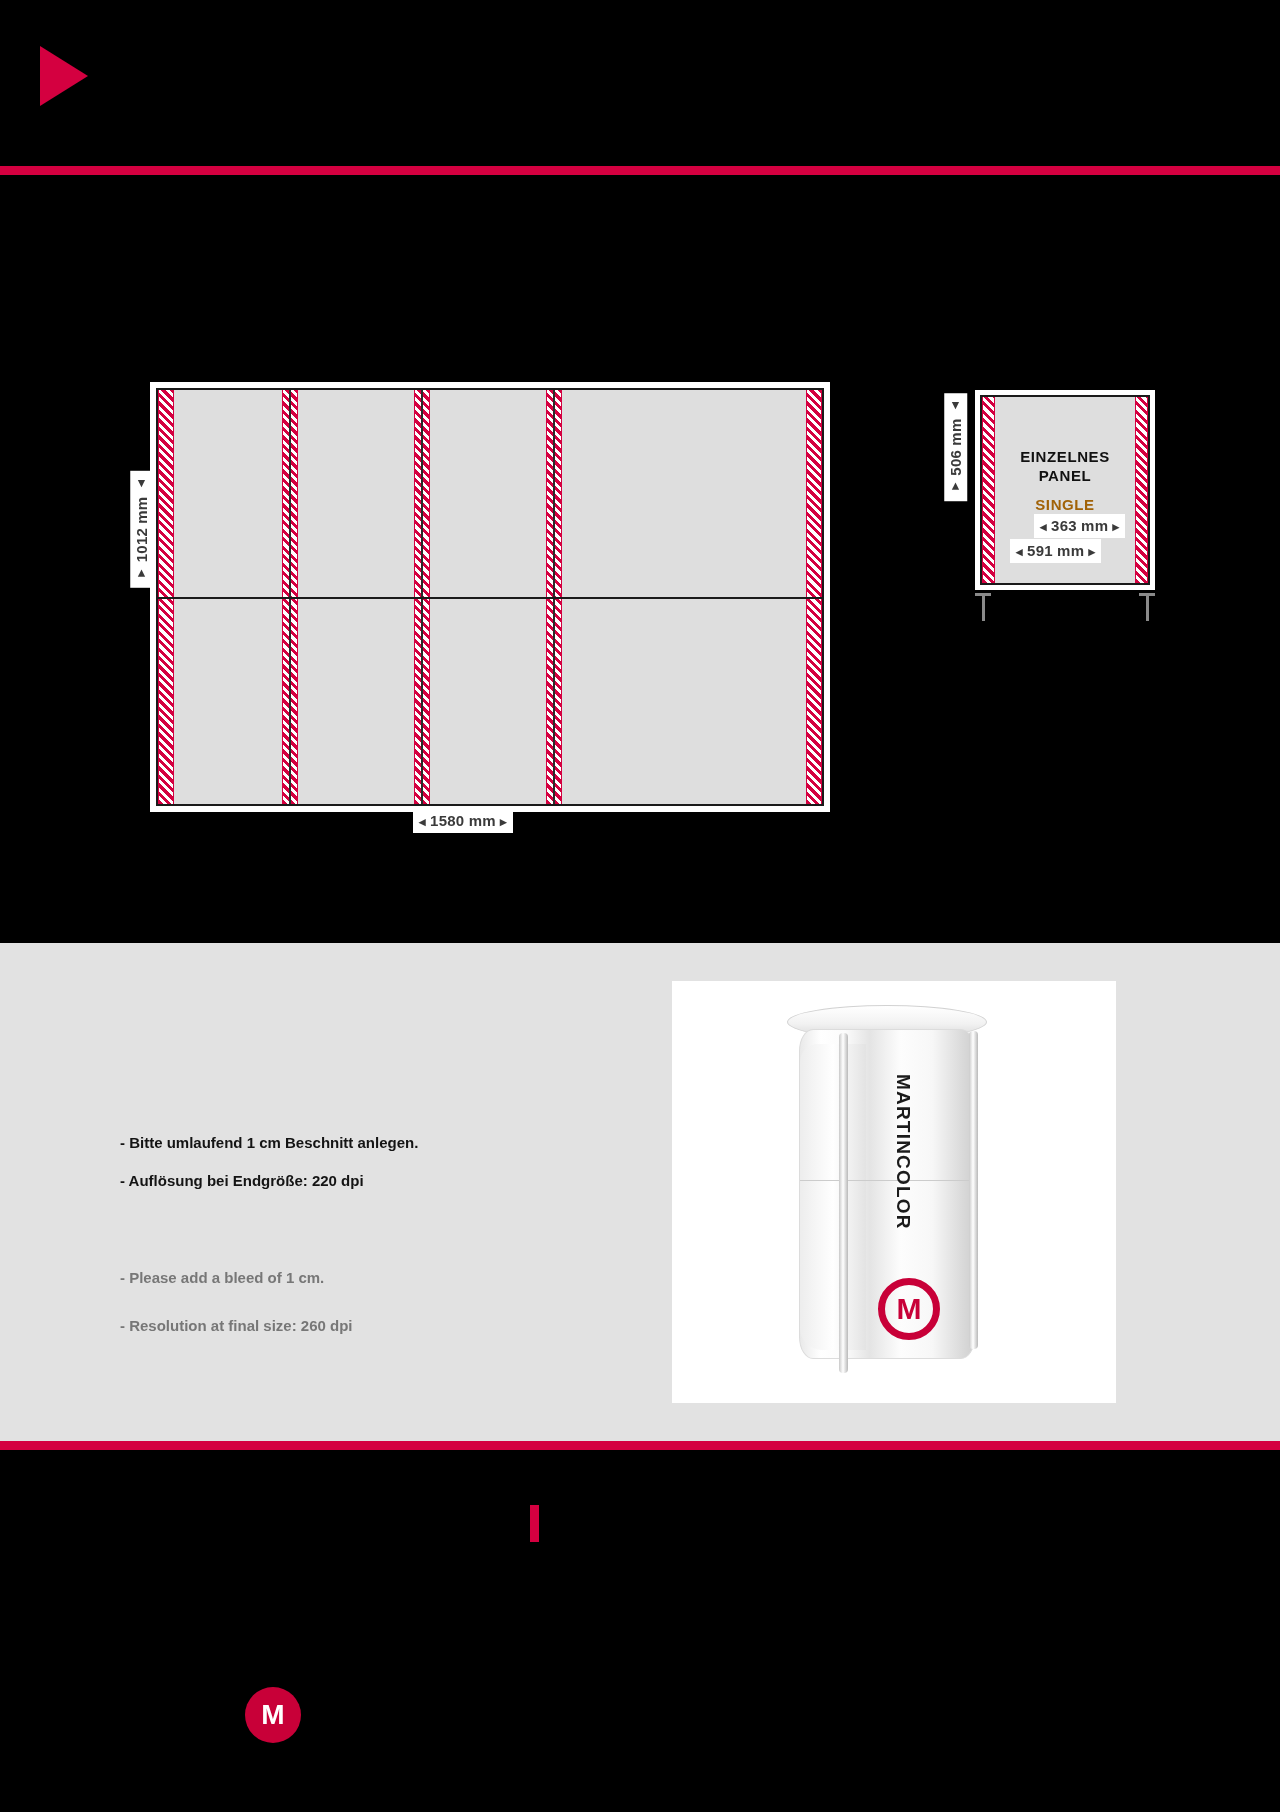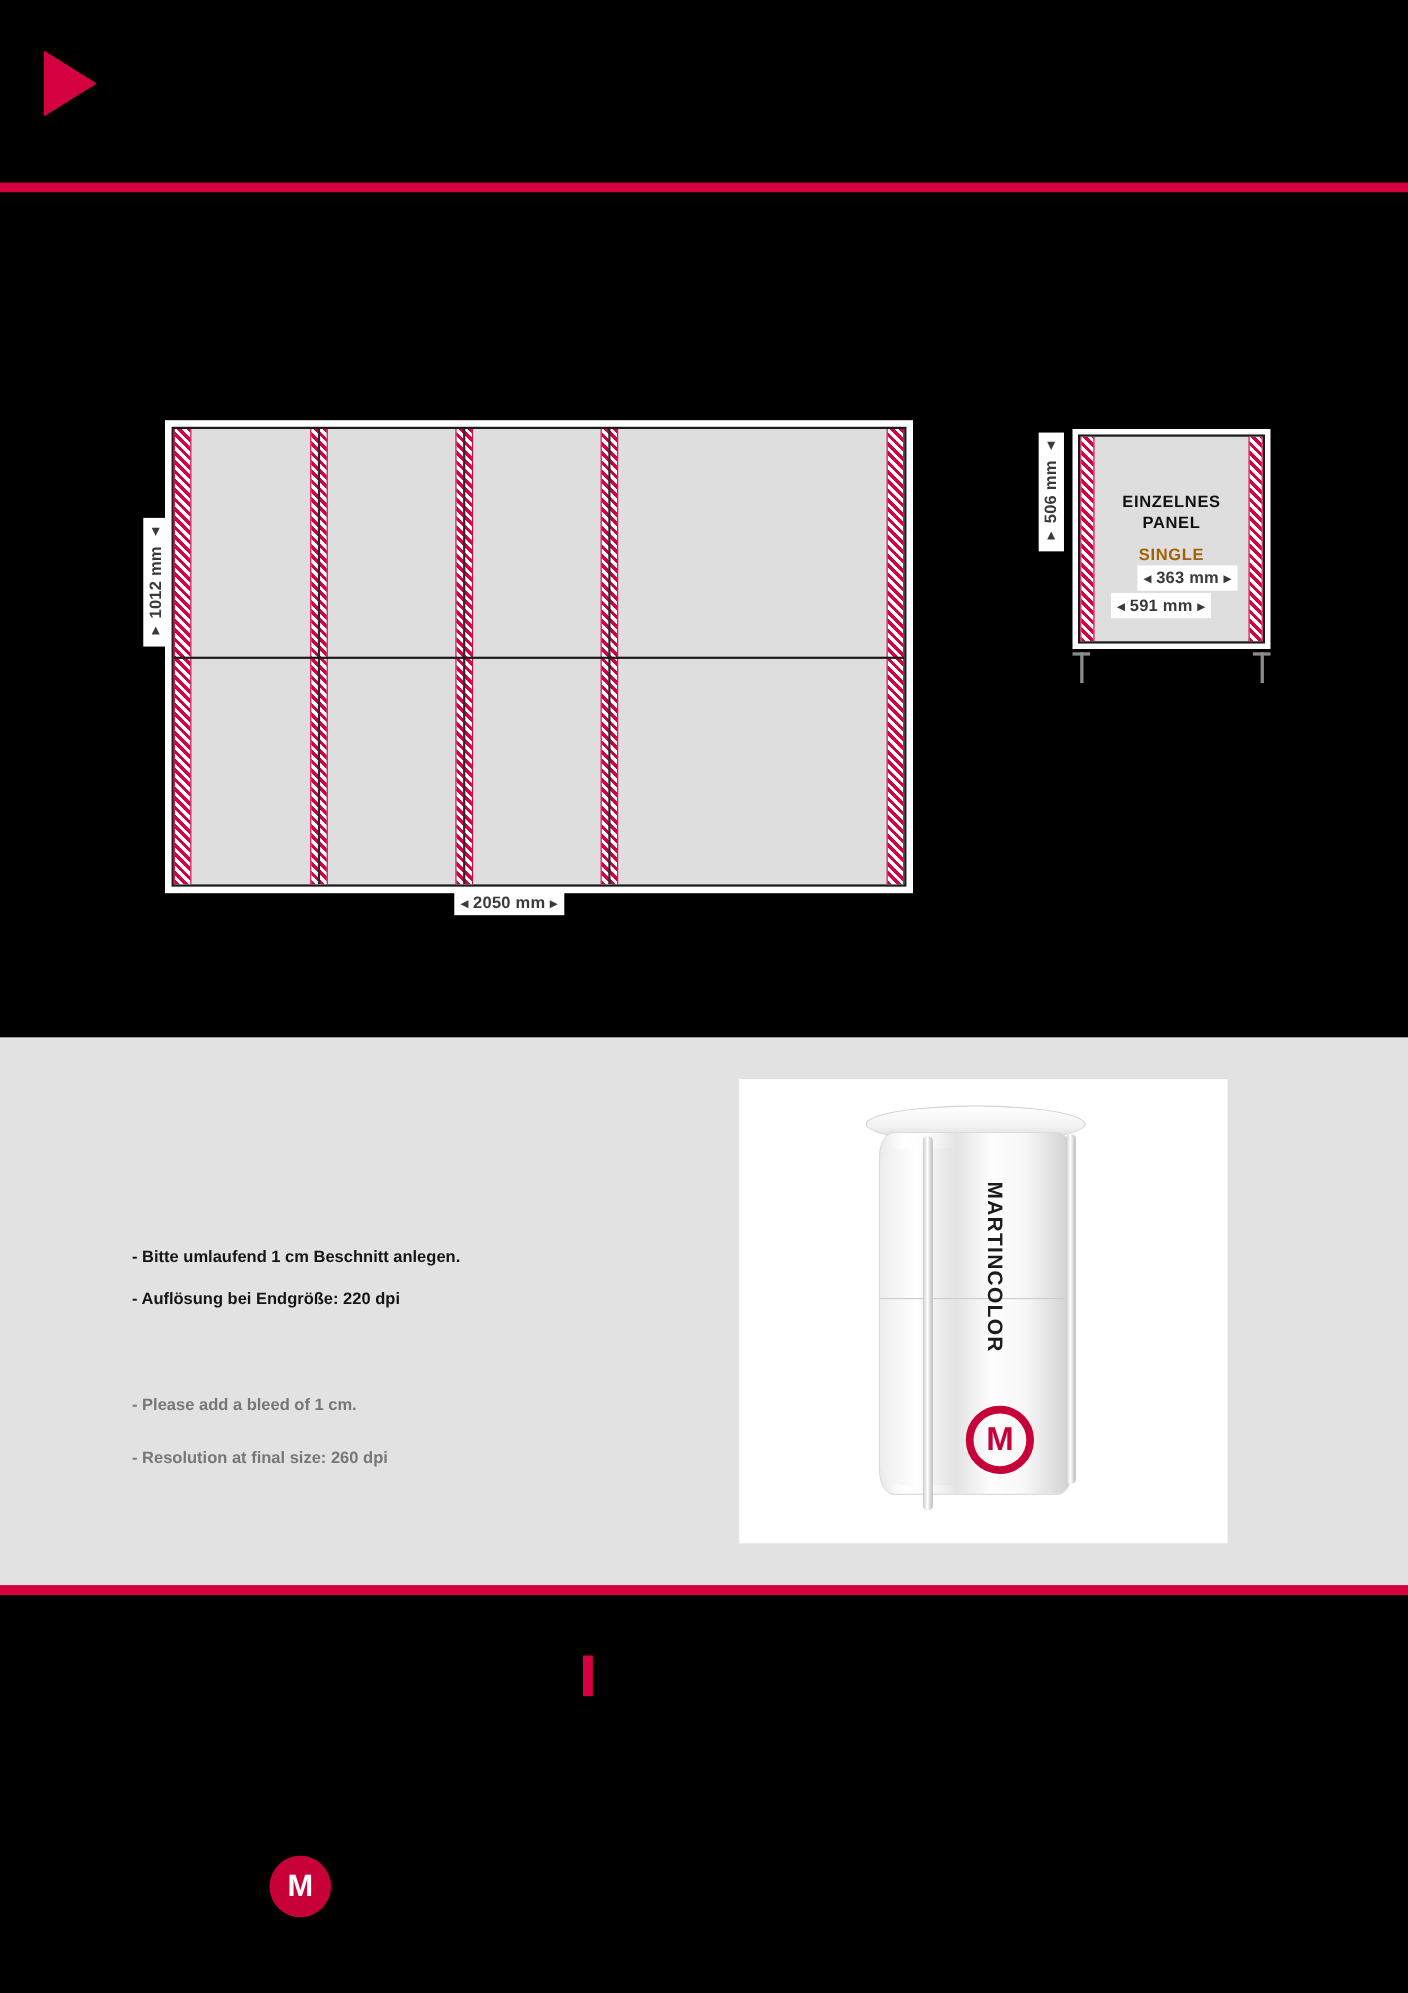--- a/index.html
+++ b/index.html
@@ -259,21 +259,21 @@
   </div>
 
   <div class="dim-label vertical" style="left:130px;top:296px;">
     <span class="dim-arrow">▾</span>
     <span>1012 mm</span>
     <span class="dim-arrow">▴</span>
   </div>
 
   <div class="dim-label" style="left:413px;top:634px;">
     <span class="dim-arrow">◂</span>
-    <span>2050 mm</span>
+    <span>1580 mm</span>
     <span class="dim-arrow">▸</span>
   </div>
 
   <div id="single-panel-figure">
     <div id="single-panel-sheet">
       <div class="fold-strip edge" style="left:0px;width:11px;"></div>
       <div class="fold-strip edge" style="right:0px;width:11px;"></div>
       <div class="sp-line sp-de">EINZELNES</div>
       <div class="sp-line sp-de">PANEL</div>
       <div class="sp-gap"></div>

